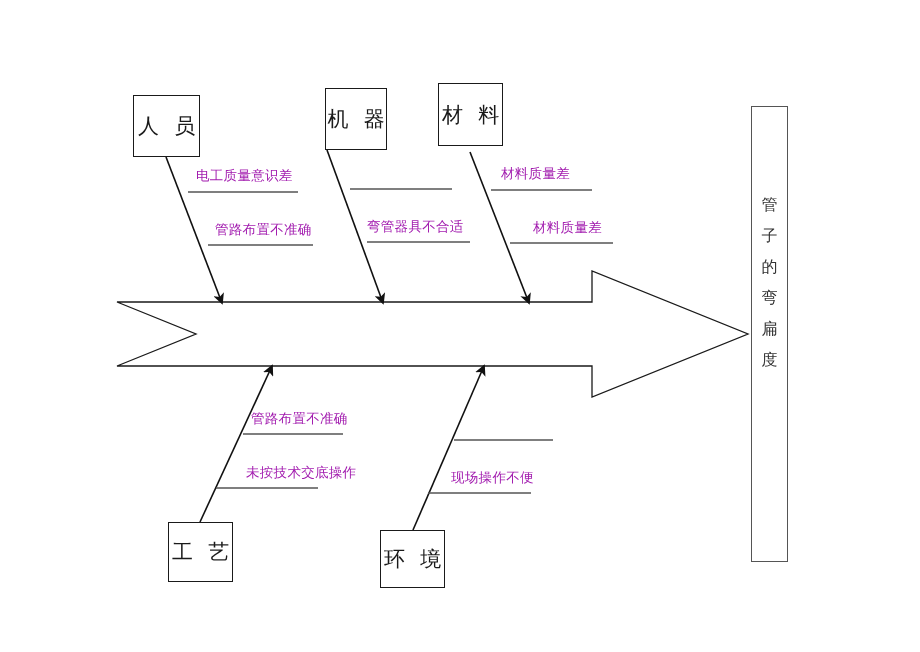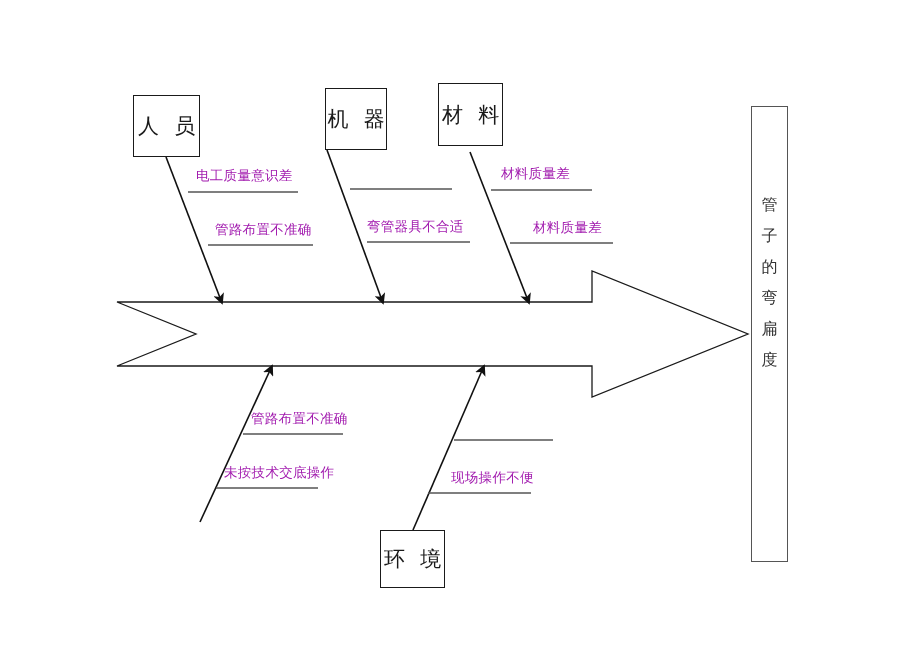--- a/index.html
+++ b/index.html
@@ -122,35 +122,38 @@
   </div>
 
   <div class="cat-box" style="left:296px; top:88px; width:62px; height:62px;margin-left:29px;">
     <span class="cat-label">机  器</span>
   </div>
 
   <div class="cat-box" style="left:438px; top:83px; width:65px; height:63px;">
     <span class="cat-label">材  料</span>
   </div>
 
+  <div class="cat-box" style="left:168px; top:522px; width:65px; height:60px;">
+    <span class="cat-label">工  艺</span>
+  </div>
 
   <div class="cat-box" style="left:380px; top:530px; width:65px; height:58px;">
     <span class="cat-label">环  境</span>
   </div>
 
   <div class="cause-label" style="left:196px; top:167px;">电工质量意识差</div>
   <div class="cause-label" style="left:215px; top:221px;">管路布置不准确</div>
 
   <div class="cause-label" style="left:367px; top:218px;">弯管器具不合适</div>
 
   <div class="cause-label" style="left:501px; top:165px;">材料质量差</div>
   <div class="cause-label" style="left:533px; top:219px;">材料质量差</div>
 
   <div class="cause-label" style="left:251px; top:410px;">管路布置不准确</div>
-  <div class="cause-label" style="left:224px; top:464px;">未按技术交底操作</div>
+  <div class="cause-label" style="left:224px; top:464px;padding-left:22px;">未按技术交底操作</div>
 
   <div class="cause-label" style="left:451px; top:469px;">现场操作不便</div>
 
   <div id="result-box" style="left:751px; top:106px; width:37px; height:456px;">
     <div id="result-text">
       <span>管</span>
       <span>子</span>
       <span>的</span>
       <span>弯</span>
       <span>扁</span>

